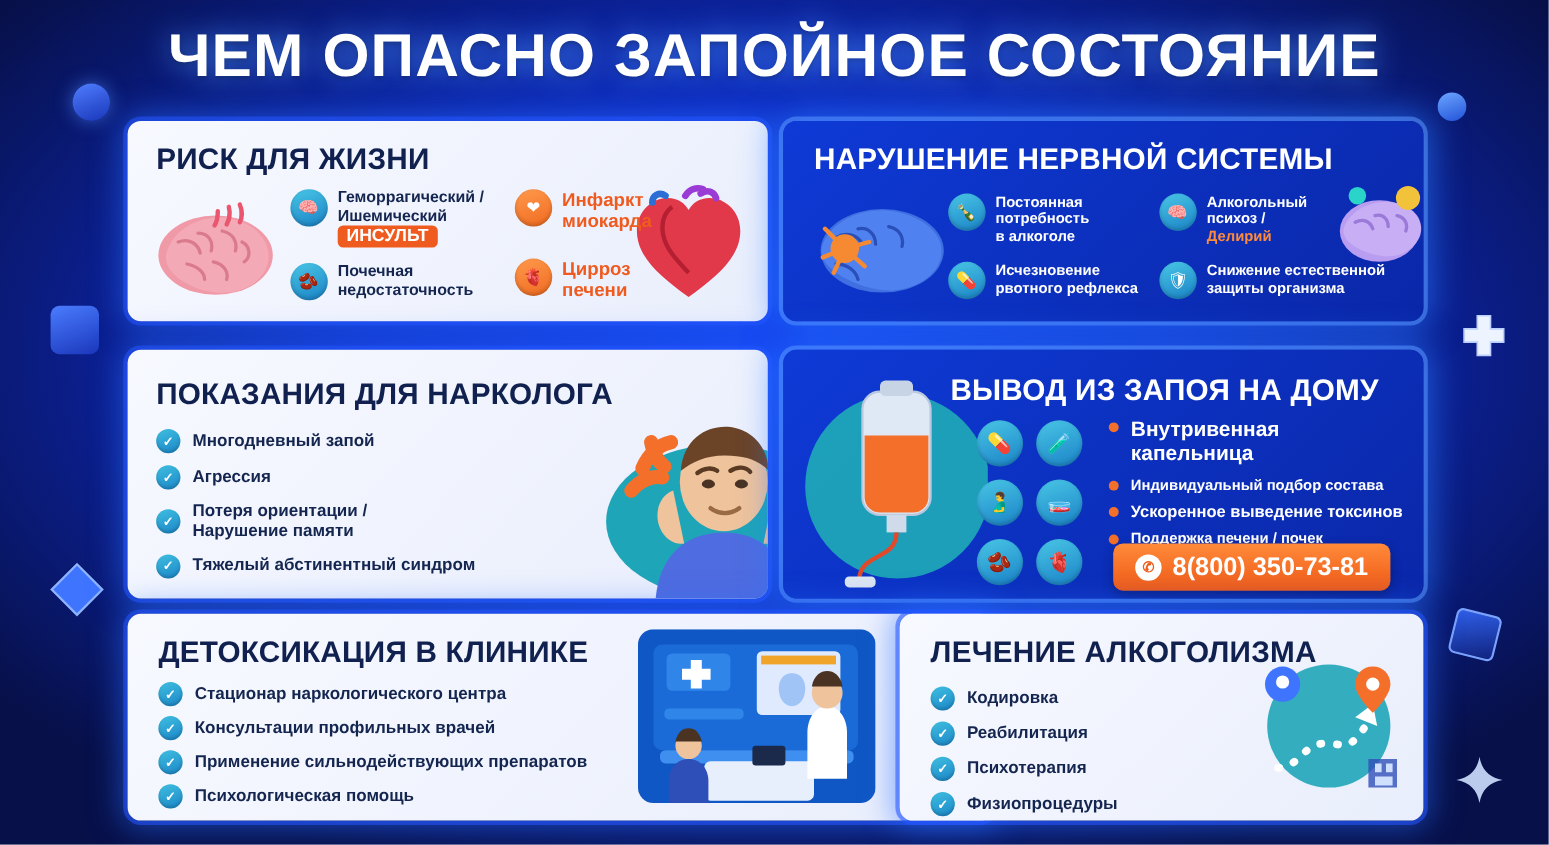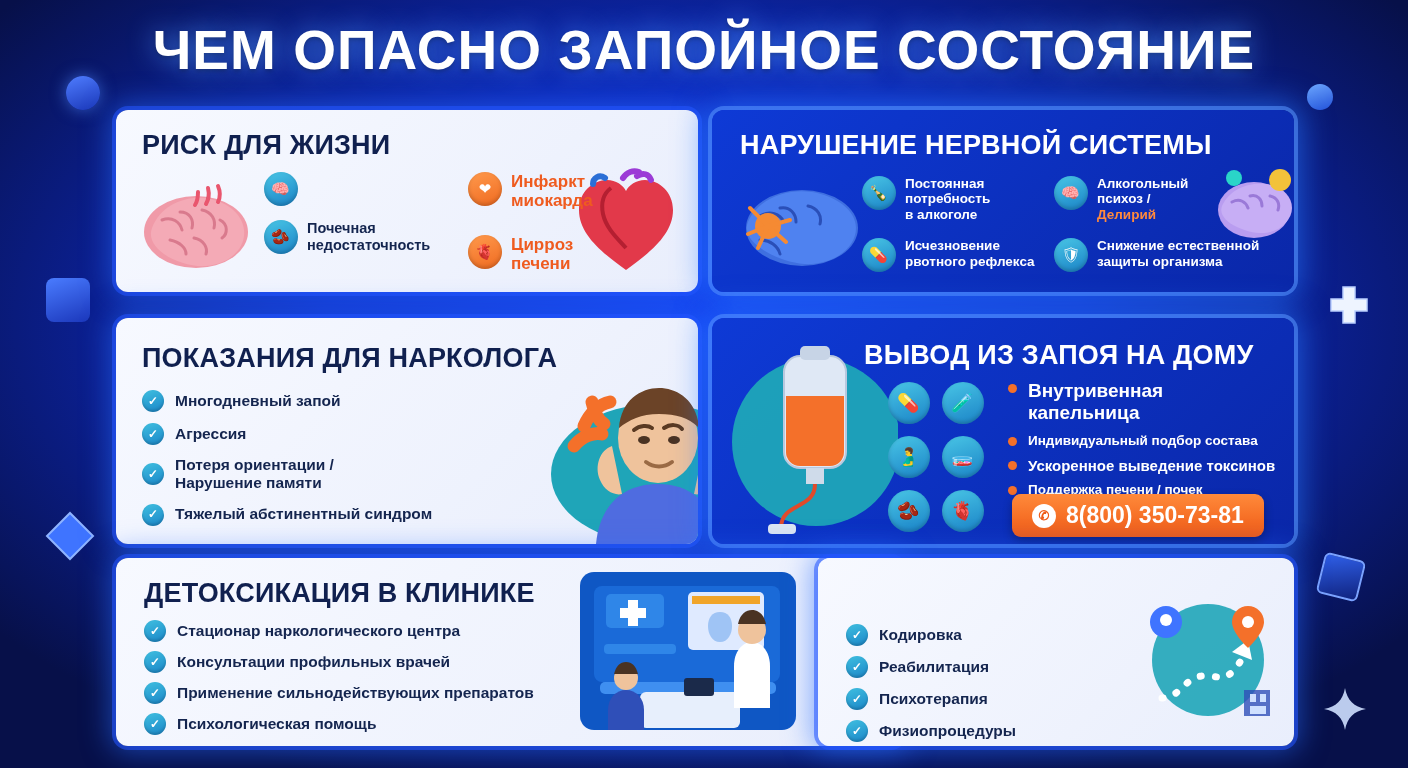--- a/index.html
+++ b/index.html
@@ -145,20 +145,25 @@
         <path d="M55 102C30 84 8 66 8 42 8 24 22 12 36 12c9 0 16 5 19 11 3-6 10-11 19-11 14 0 28 12 28 30 0 24-22 42-47 60z" fill="#e2394a"></path>
         <path d="M40 20c-8 6-10 16-8 26 3 14 14 24 23 34" stroke="#b41f31" stroke-width="4" fill="none"></path>
         <path d="M52 10c4-6 10-8 16-6M66 8c6-4 12-2 14 4" stroke="#9b3bd6" stroke-width="6" fill="none" stroke-linecap="round"></path>
         <path d="M34 10c-6-4-12 0-12 6" stroke="#2b6fd6" stroke-width="6" fill="none" stroke-linecap="round"></path>
       </svg>
     </div>
 
     <div style="position:absolute;left:148px;top:62px;width:190px;">
       <div class="mini-row" style="align-items:flex-start;">
         <span class="icon-badge">🧠</span>
+        <span class="txt">
+          <span>Геморрагический /</span><br>
+          <span>Ишемический</span><br>
+          <span class="hl">ИНСУЛЬТ</span>
+        </span>
       </div>
       <div class="mini-row" style="align-items:flex-start;margin-top:14px;">
         <span class="icon-badge">🫘</span>
         <span class="txt">
           <span>Почечная</span><br>
           <span>недостаточность</span>
         </span>
       </div>
     </div>
 
@@ -374,20 +379,21 @@
         <circle cx="172" cy="58" r="14" fill="#efc39c"></circle>
         <path d="M158 52c2-10 8-14 14-14s12 4 14 14z" fill="#4a3323"></path>
         <path d="M46 118c10 0 18 8 18 20v20H28v-20c0-12 8-20 18-20z" fill="#2f4fb8"></path>
         <circle cx="46" cy="106" r="12" fill="#efc39c"></circle>
         <path d="M34 102c2-8 6-12 12-12s10 4 12 12z" fill="#4a3323"></path>
       </svg>
     </div>
   </div>
 
   <div class="card" style="left:818px;top:558px;width:476px;height:188px;">
+    <h2 style="position:absolute;left:28px;top:20px;">ЛЕЧЕНИЕ АЛКОГОЛИЗМА</h2>
 
     <ul class="rowlist" style="position:absolute;left:28px;top:66px;width:250px;">
       <li style="margin-bottom:10px;">
         <span class="chk">✓</span>
         <span>Кодировка</span>
       </li>
       <li style="margin-bottom:10px;">
         <span class="chk">✓</span>
         <span>Реабилитация</span>
       </li>

